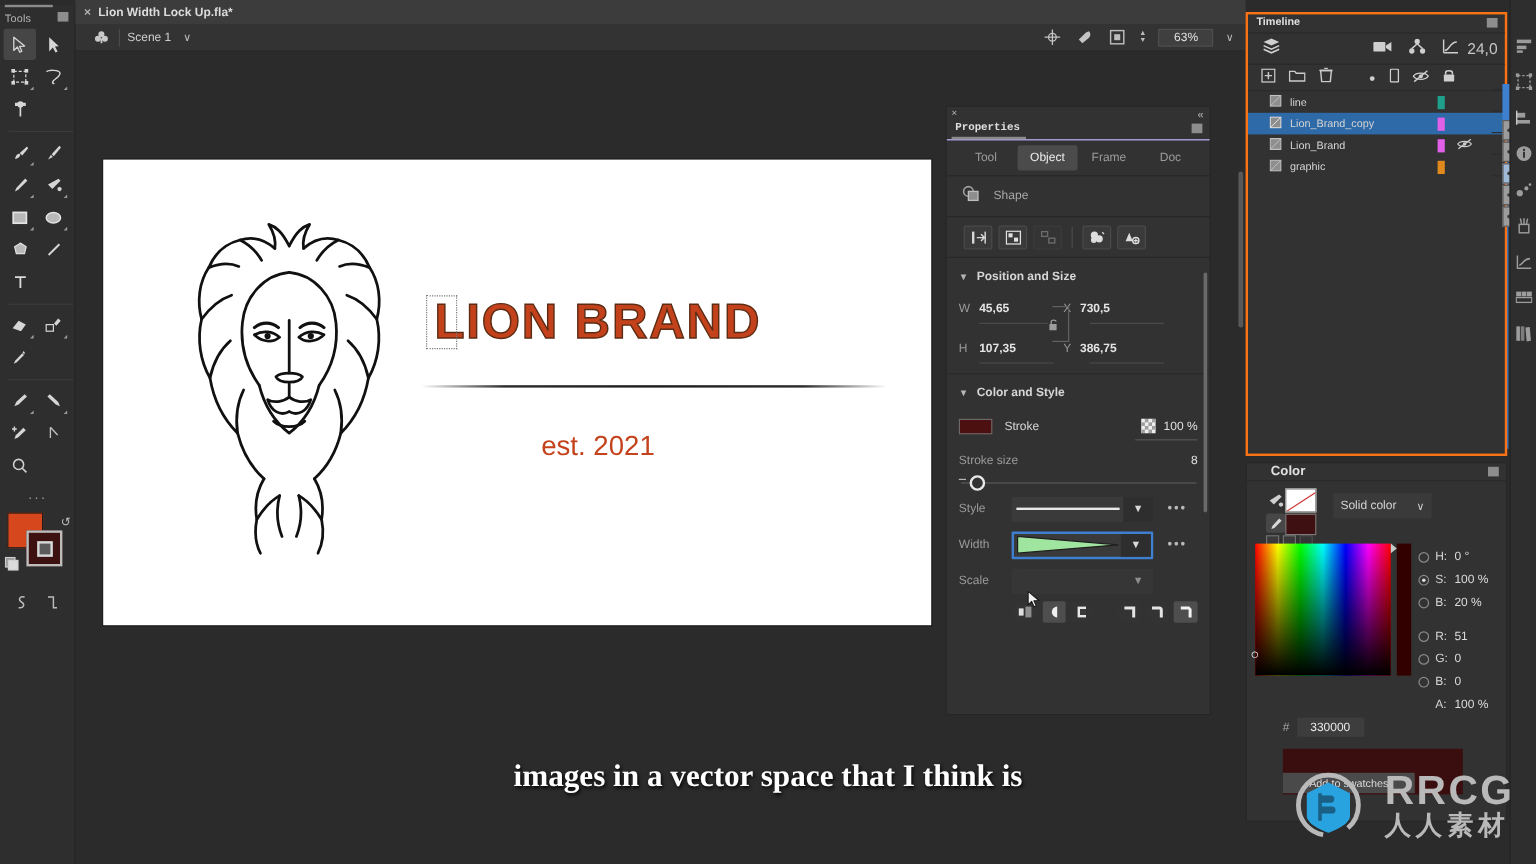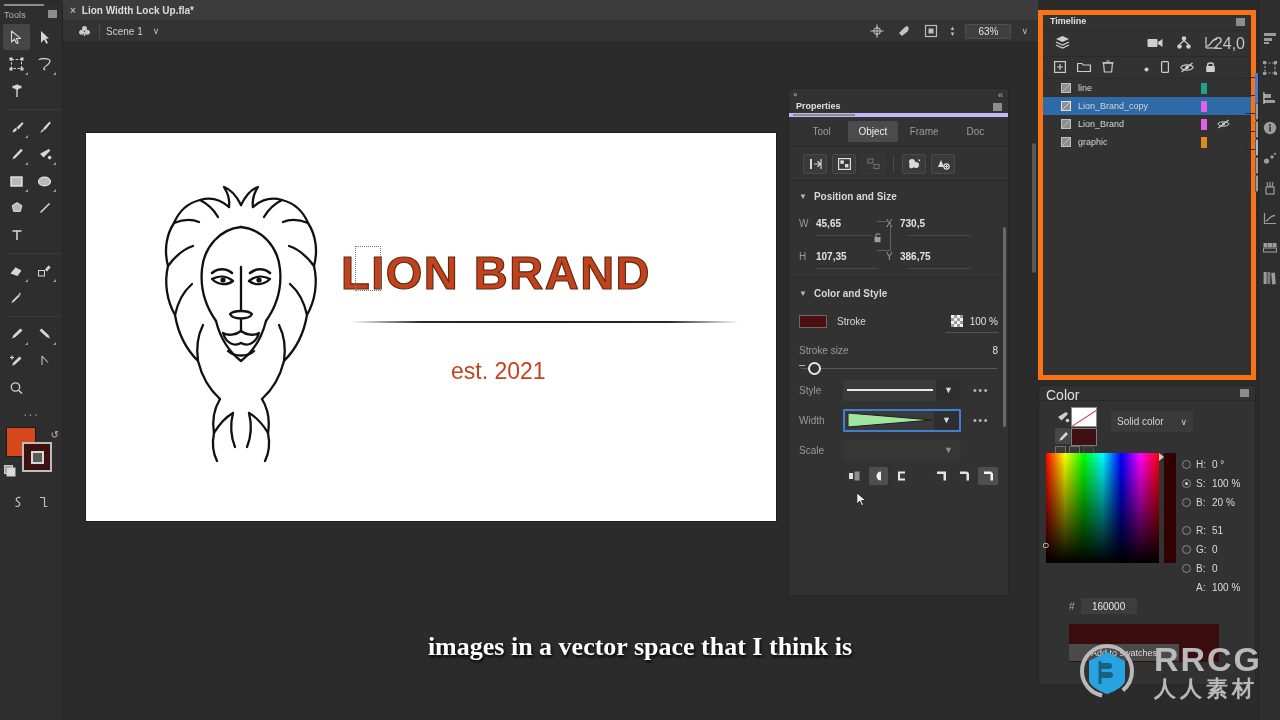--- a/index.html
+++ b/index.html
@@ -75,22 +75,22 @@
   #stage-area {
     position: absolute; left: 63px; top: 43px; width: 975px; height: 677px;
     background: #2b2b2b; overflow:hidden;
   }
   #canvas {
     position: absolute; left: 23px; top: 90px; width: 690px; height: 388px;
     background: #ffffff; box-shadow: 0 0 0 1px #1d1d1d;
   }
   #lion-art { position:absolute; left: 48px; top: 38px; width: 215px; height: 300px; }
   #brand-text {
-    position: absolute; left: 255px; top: 112px;
-    font-family: "Liberation Sans", sans-serif; font-weight: bold; font-size: 47px;
+    position: absolute; left: 276px; top: 112px;
+    font-family: "Liberation Sans", sans-serif; font-weight: bold; font-size: 41px;
     letter-spacing: 1.5px; color: #c4421b; -webkit-text-stroke: 1.2px #5c2d14;
   }
   #brand-sel-box { position:absolute; left: 269px; top: 113px; width: 26px; height: 45px;
     border: 1px dotted #7a7a7a; }
   #brand-rule {
     position: absolute; left: 265px; top: 188px; width: 388px; height: 2px;
     background: linear-gradient(90deg, rgba(40,40,40,0) 0%, #2a2a2a 18%, #1c1c1c 50%, #2a2a2a 82%, rgba(40,40,40,0) 100%);
   }
   #est-text {
     position: absolute; left: 365px; top: 225px; font-size: 23px; color: #c4431d;
@@ -101,21 +101,21 @@
   }
 
   
   #props {
     position: absolute; left: 788px; top: 88px; width: 221px; height: 508px;
     background: #323232; border: 1px solid #262626;
   }
   #props-topbar { height: 12px; position: relative; }
   #props-close { position:absolute; left: 4px; top: 1px; font-size: 8px; color: #b9b9b9;}
   #props-collapse { position:absolute; right: 5px; top: 1px; font-size: 9px; color: #b9b9b9;}
-  #props-tabrow { height: 16px; position: relative; border-bottom: 4px solid #c4b5fd;}
+  #props-tabrow { height: 16px; position: relative; border-bottom: 1px solid #c4b5fd; font-family: Liberation Mono, monospace;}
   #props-tab-name { position:absolute; left: 7px; top:0px; font-size: 9px; font-weight:bold; color:#e0e0e0;}
   #props-tab-underline { position:absolute; left: 4px; top: 13px; width: 62px; height:2px; background:#8c8c8c;}
   #props-menu-sq { position:absolute; right: 6px; top: 2px; width:9px;height:8px;background:#8d8d8d;}
   #props-tabs {
     height: 30px; display: flex; align-items: center; gap: 2px; padding: 0 8px; border-bottom: 1px solid #272727;
   }
   .ptab { flex: 1; height: 21px; display:flex;align-items:center;justify-content:center;
           font-size: 10px; color:#9c9c9c; border-radius:2px;}
   .ptab.active { background: #4b4b4b; color: #ededed; }
   #shape-row { height: 34px; display:flex; align-items:center; gap:10px; padding-left: 12px; border-bottom: 1px solid #272727;}
@@ -176,29 +176,29 @@
   .cj { width: 20px; height: 18px; background:#333; border-radius:2px;
         display:flex;align-items:center;justify-content:center;}
   .cj.on { background:#4e4e4e; }
   .cj-gap { width: 12px; }
   #props-scroll { position:absolute; right: 2px; top: 138px; width: 3px; height: 200px; background:#6a6a6a; border-radius:2px;}
   #cursor-arrow { position:absolute; left: 856px; top: 492px; }
 
   
   #timeline {
     position: absolute; left: 1038px; top: 10px; width: 218px; height: 370px;
-    background: #323232; border: 5px solid #f97316;
+    background: #323232; border: 2px solid #f97316;
   }
   #tl-head { height: 16px; position: relative; border-bottom:1px solid #2a2a2a;}
   #tl-title { position:absolute; left: 7px; top: 1px; font-size: 9px; font-weight:bold; color:#e0e0e0;}
   #tl-menu-sq { position:absolute; right: 6px; top: 3px; width:9px;height:8px;background:#8d8d8d;}
   #tl-toolbar { height: 26px; display:flex; align-items:center; position:relative; border-bottom:1px solid #2a2a2a;}
   #tl-layers-ico { margin-left: 12px; }
   #tl-tool-right { position:absolute; left: 104px; display:flex; gap: 14px; align-items:center;}
-  #tl-fps { position:absolute; right: 6px; font-size: 16px; color:#c5c5c5;}
+  #tl-fps { position:absolute; right: 6px; font-size: 13px; color:#c5c5c5;}
   #tl-layerbar { height: 22px; display:flex; align-items:center; position:relative; border-bottom:1px solid #2a2a2a;}
   #tl-lb-left { display:flex; gap: 11px; margin-left: 11px;}
   #tl-lb-right { position:absolute; left: 100px; display:flex; gap: 11px; align-items:center;}
   .layer-row { height: 18px; display:flex; align-items:center; position:relative; }
   .layer-row.selected { background: #2f6aa8; }
   .layer-ico { margin-left: 18px; }
   .layer-name { font-size: 9px; color: #d4d4d4; margin-left: 7px;}
   .layer-color { position:absolute; left: 158px; width: 6px; height: 11px; }
   .layer-eye { position:absolute; left: 174px; }
   #tl-grid { position:absolute; left: 203px; top: 62px; width: 15px; bottom: 0; }
@@ -207,21 +207,21 @@
   .kf { position:absolute; left: 212px; width: 9px; height: 17px; background:#9c9c9c; border:1px solid #5a5a5a;}
   .kf-dot { position:absolute; left: 3px; top: 6px; width:3px;height:3px;background:#3a3a3a;border-radius:50%;}
   .tl-gridline { position:absolute; left:0; right:0; height:1px; background:#2c2c2c;}
 
   
   #colorpanel {
     position: absolute; left: 1038px; top: 385px; width: 218px; height: 300px;
     background: #323232; border: 1px solid #262626;
   }
   #cp-head { height: 15px; position:relative; border-bottom:1px solid #2a2a2a;}
-  #cp-title { position:absolute; left: 7px; top: 1px; font-size: 14px; font-weight:normal; color:#e0e0e0;}
+  #cp-title { position:absolute; left: 20px; top: 1px; font-size: 11px; font-weight:bold; color:#e0e0e0;}
   #cp-menu-sq { position:absolute; right: 6px; top: 3px; width:9px;height:8px;background:#8d8d8d;}
   #cp-top { height: 48px; position: relative; padding-top: 6px;}
   #cp-bucket { position:absolute; left: 16px; top: 10px;}
   #cp-fillbox { position:absolute; left: 32px; top: 6px; width: 26px; height: 20px; background:#fff;
       border:1px solid #8a8a8a; overflow:hidden;}
   #cp-fillbox .slash { position:absolute; left:-4px; top: 9px; width: 35px; height:1px; background:#d03a3a; transform: rotate(-33deg);}
   #cp-pencil-btn { position:absolute; left: 16px; top: 27px; width: 16px; height:16px; background:#474747; border-radius:2px;
       display:flex;align-items:center;justify-content:center;}
   #cp-strokebox { position:absolute; left: 32px; top: 27px; width: 26px; height: 18px; background:#3e1011; border:1px solid #7a7a7a;}
   #cp-minirow { position:absolute; left: 16px; top: 45px; display:flex; gap: 3px;}
@@ -582,20 +582,29 @@
       <div id="props-menu-sq"></div>
     </div>
 
     <div id="props-tabs">
       <div class="ptab">Tool</div>
       <div class="ptab active">Object</div>
       <div class="ptab">Frame</div>
       <div class="ptab">Doc</div>
     </div>
 
+    <div id="shape-row">
+      <span>
+        <svg width="17" height="15" viewBox="0 0 17 15">
+            <circle cx="6" cy="5.5" r="4" fill="none" stroke="#a0a0a0" stroke-width="1.3"></circle>
+            <rect x="6" y="5.5" width="8" height="7.5" fill="#8e8e8e" stroke="#bdbdbd" stroke-width="1.1"></rect>
+          </svg>
+      </span>
+      <span id="shape-label">Shape</span>
+    </div>
 
     <div id="align-row">
       <div class="abtn">
         <svg width="13" height="12" viewBox="0 0 13 12">
             <rect x="1" y="1" width="2" height="10" fill="#d8d8d8"></rect>
             <path d="M5 6 L11 6 M8.5 3.2 L11.4 6 L8.5 8.8" fill="none" stroke="#d8d8d8" stroke-width="1.2"></path>
             <rect x="11.4" y="1" width="1.2" height="10" fill="#d8d8d8"></rect>
           </svg>
       </div>
       <div class="abtn">
@@ -1001,21 +1010,21 @@
         <span>0</span>
       </div>
       <div class="cp-field" style="left:157px; top:133px;">
         <span class="cp-key">A:</span>
         <span>100 %</span>
       </div>
     </div>
 
     <div id="hexrow">
       <span id="hex-hash">#</span>
-      <div id="hex-field">160000</div>
+      <div id="hex-field">330000</div>
     </div>
 
     <div id="swatch-strip"></div>
     <div id="add-swatch-btn">Add to swatches</div>
   </div>
 
   <div id="rail">
     <div class="rail-ico">
       <svg width="14" height="13" viewBox="0 0 14 13">
           <rect x="1" y="1" width="12" height="3" fill="#9c9c9c"></rect>

